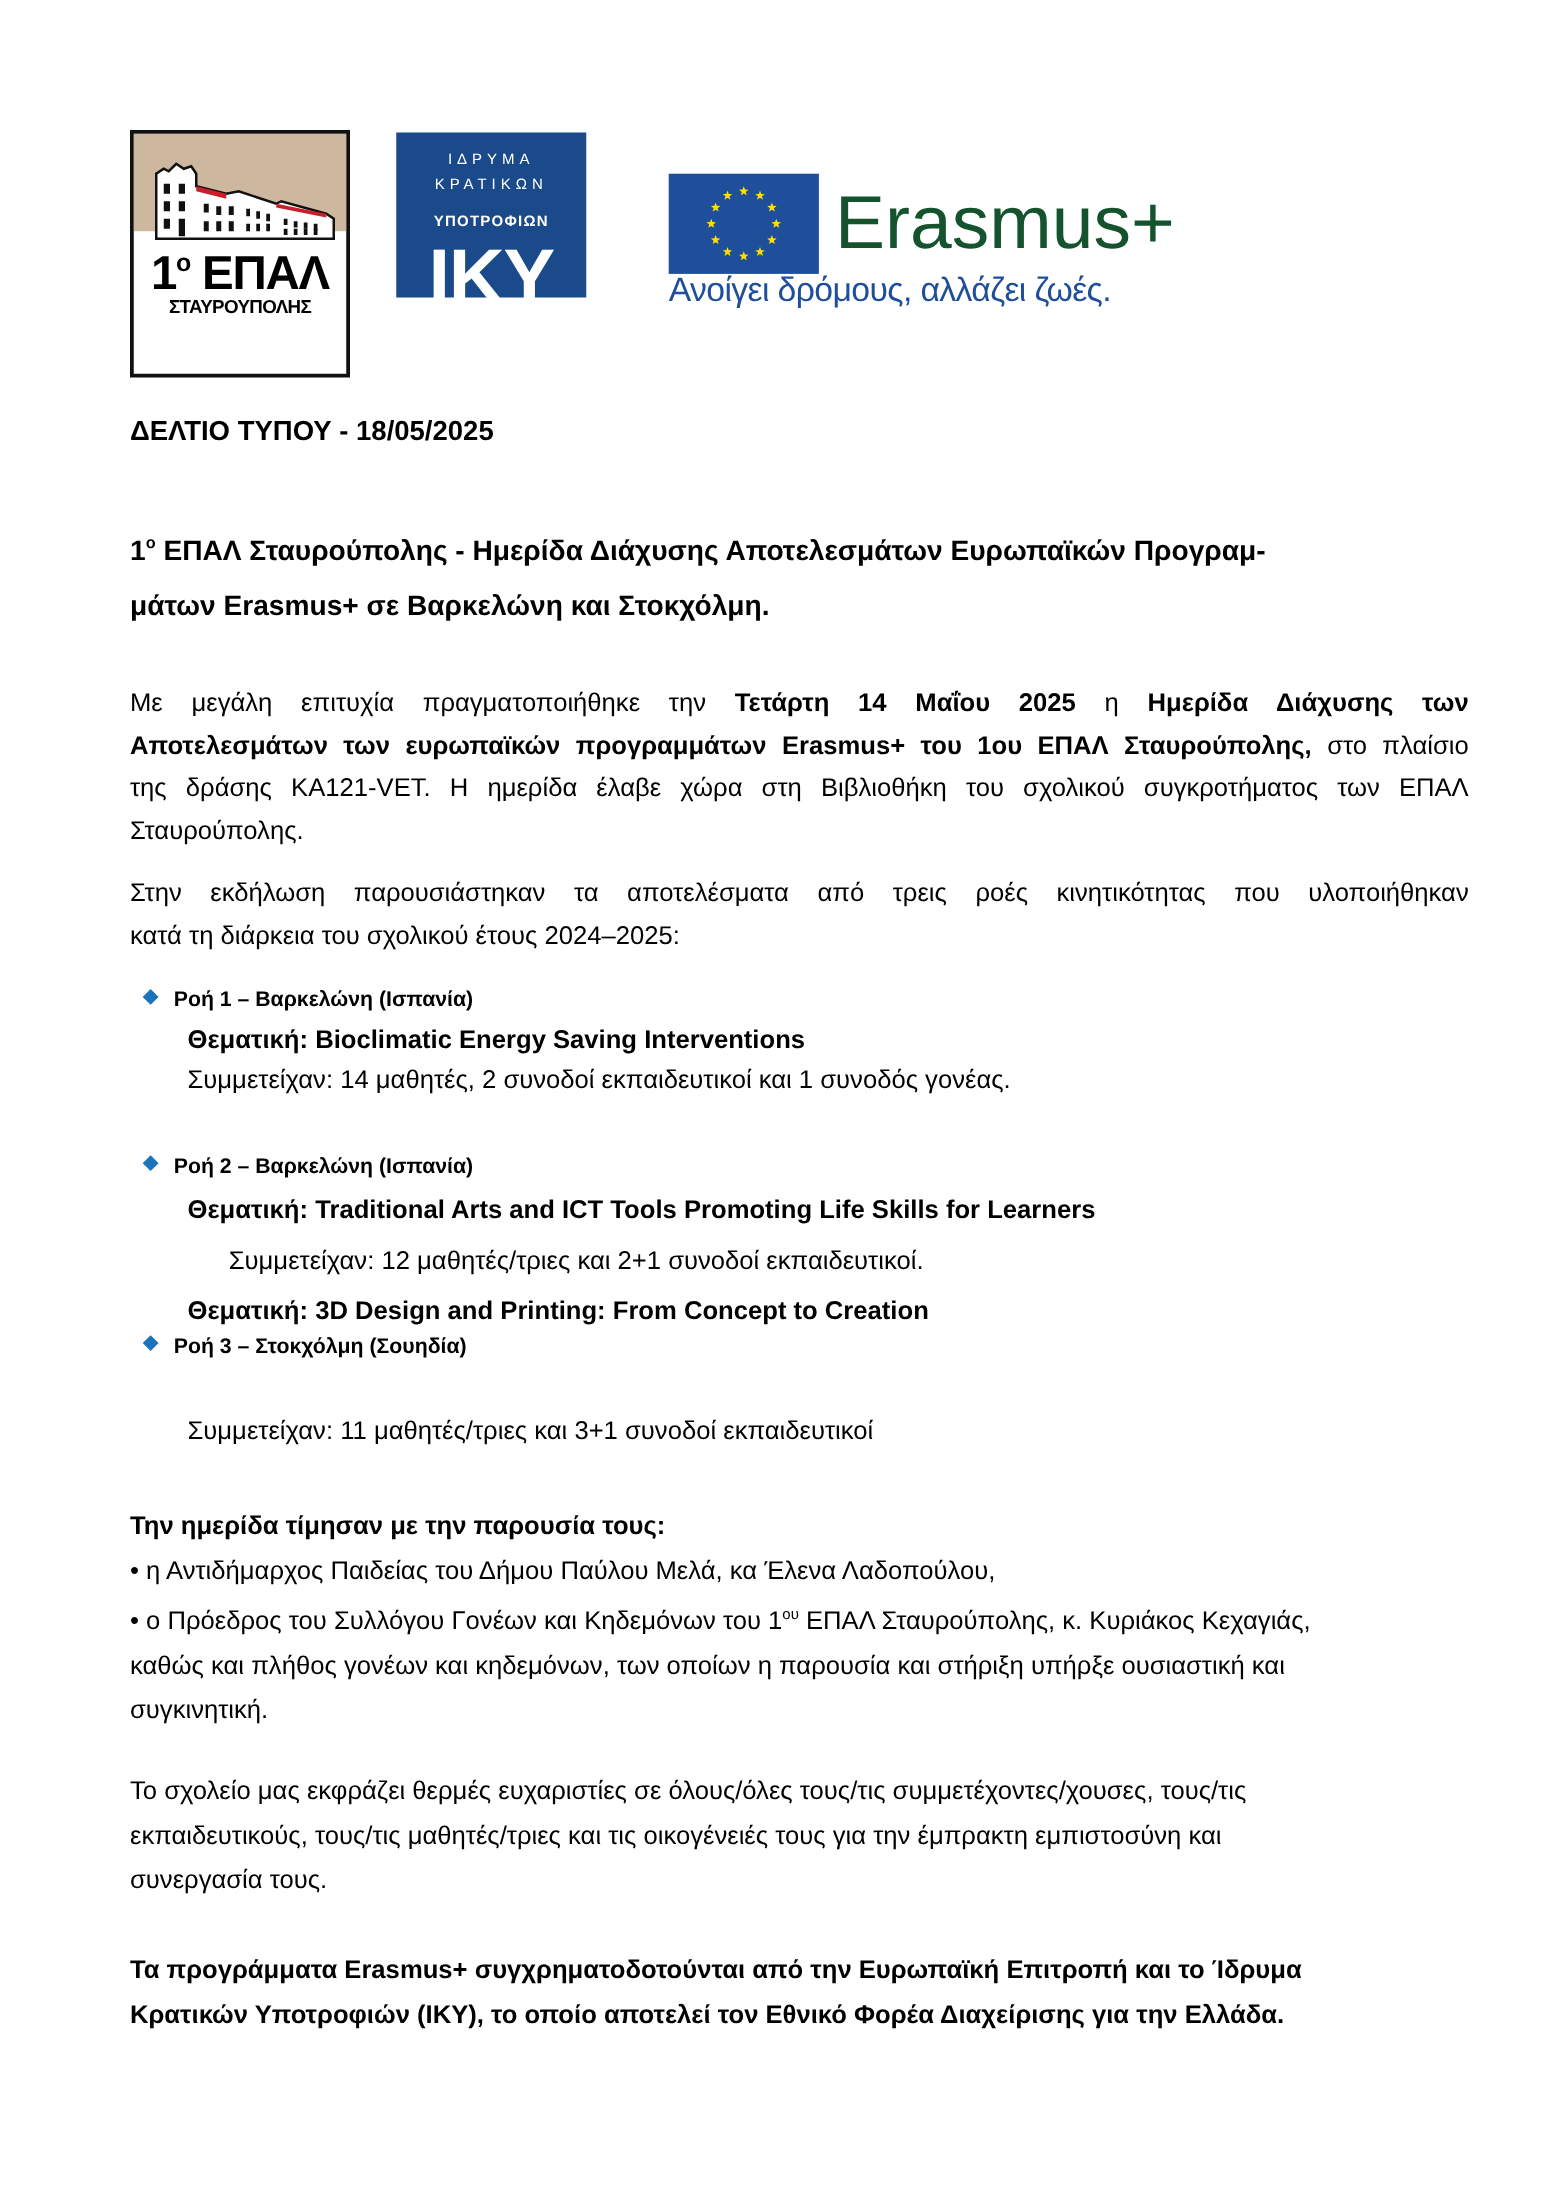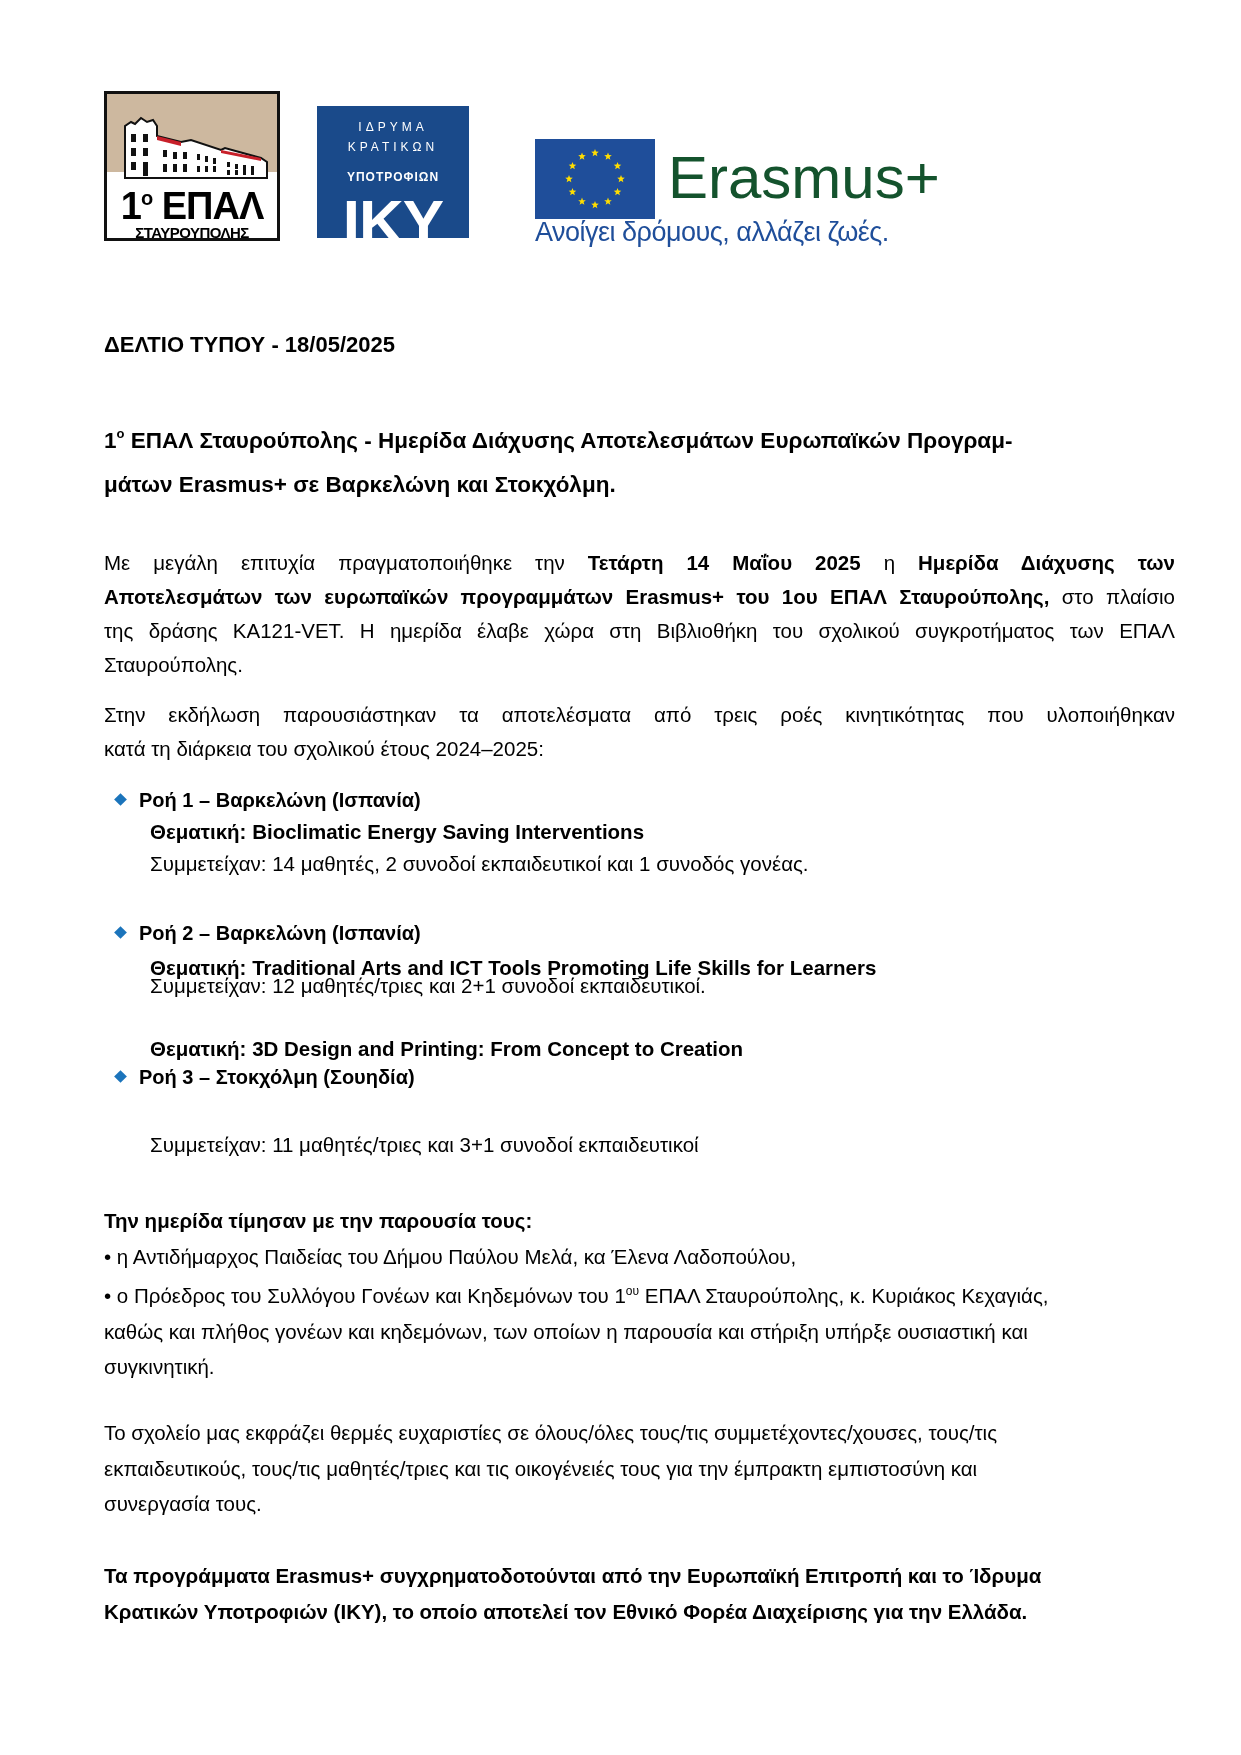--- a/index.html
+++ b/index.html
@@ -1,21 +1,21 @@
 <!DOCTYPE html>
 <html><head>
 <meta charset="utf-8">
 <style>
   html, body { margin:0; padding:0; background:#ffffff; }
   body { width:1241px; height:1755px; position:relative; overflow:hidden;
          font-family:"Liberation Sans", "DejaVu Sans", sans-serif; color:#000; }
   .abs { position:absolute; }
 
   
-  #logo-epal { left:104px; top:91px; width:176px; height:150px; border:3px solid #111; background:#fff; box-sizing:border-box; overflow:hidden; }
+  #logo-epal { left:104px; top:104px; width:176px; height:198px; border:3px solid #111; background:#fff; box-sizing:border-box; overflow:hidden; }
   #logo-epal .sky { position:absolute; left:0; top:0; width:100%; height:78px; background:#cdb89f; }
   #logo-epal svg.bld { position:absolute; left:14px; top:20px; }
   #logo-epal .t1 { position:absolute; left:0; width:100%; top:84px; text-align:center; font-weight:bold; font-size:38px; letter-spacing:-1px; line-height:40px; font-family:"Liberation Sans", sans-serif; }
   #logo-epal .t1 sup { font-size:20px; vertical-align:14px; }
   #logo-epal .t2 { position:absolute; left:0; width:100%; top:130px; text-align:center; font-weight:bold; font-size:15px; letter-spacing:-0.5px; font-family:"Liberation Sans", sans-serif; }
 
   #logo-iky { left:317px; top:106px; width:152px; height:132px; background:#1a4a8a; color:#fff; }
   #logo-iky .l { position:absolute; left:0; width:100%; text-align:center; font-size:12px; letter-spacing:4px; font-family:"Liberation Sans", sans-serif; }
   #logo-iky .big { position:absolute; left:0; width:100%; top:84px; text-align:center; font-weight:bold; font-size:62px; line-height:64px; letter-spacing:-1px; font-family:"Liberation Sans", sans-serif; }
 
@@ -24,21 +24,21 @@
   #erasmus-tag { left:535px; top:217px; font-size:27px; color:#1f4e9a; font-family:"Liberation Sans", sans-serif; letter-spacing:-0.5px; }
 
   
   .txt { position:absolute; left:104px; width:1071px; font-size:20.5px; line-height:34px; }
   .bold { font-weight:bold; }
   .just { text-align:justify; text-align-last:justify; }
   .h-date { top:328px; font-size:22px; font-weight:bold; }
   .h-title { top:412px; font-size:22.5px; font-weight:bold; line-height:44px; }
   .h-title sup { font-size:13px; vertical-align:10px; }
 
-  .bullet-row { position:absolute; left:116px; font-size:20px; line-height:34px; }
+  .bullet-row { position:absolute; left:116px; font-size:17px; line-height:34px; }
   .diamond { display:inline-block; width:9px; height:9px; background:#1b74bb; transform:rotate(45deg); margin-right:14px; position:relative; top:-3px; }
   .sub { position:absolute; left:150px; font-size:20.5px; line-height:34px; }
   sup.s { font-size:12px; vertical-align:8px; }
 </style>
 </head>
 <body>
 
 <div id="logo-epal" class="abs">
   <div class="sky"></div>
   <svg class="bld" width="150" height="66" viewBox="0 0 150 66">
@@ -122,21 +122,21 @@
   <div class="just">Στην εκδήλωση παρουσιάστηκαν τα αποτελέσματα από τρεις ροές κινητικότητας που υλοποιήθηκαν</div>
   <div>κατά τη διάρκεια του σχολικού έτους 2024–2025:</div>
 </div>
 
 <div class="bullet-row bold" style="top:783px;"><span class="diamond"></span><span>Ροή 1 – Βαρκελώνη (Ισπανία)</span></div>
 <div class="sub" style="top:815px;"><span class="bold">Θεματική:</span><span class="bold"> Bioclimatic Energy Saving Interventions</span></div>
 <div class="sub" style="top:847px;">Συμμετείχαν: 14 μαθητές, 2 συνοδοί εκπαιδευτικοί και 1 συνοδός γονέας.</div>
 
 <div class="bullet-row bold" style="top:916px;"><span class="diamond"></span><span>Ροή 2 – Βαρκελώνη (Ισπανία)</span></div>
 <div class="sub" style="top:951px;"><span class="bold">Θεματική:</span><span class="bold"> Traditional Arts and ICT Tools Promoting Life Skills for Learners</span></div>
-<div class="sub" style="top:969px;">Συμμετείχαν: 12 μαθητές/τριες και 2+1 συνοδοί εκπαιδευτικοί.</div>
+<div class="sub" style="top:992px;margin-left:33px;">Συμμετείχαν: 12 μαθητές/τριες και 2+1 συνοδοί εκπαιδευτικοί.</div>
 
 <div class="bullet-row bold" style="top:1060px;"><span class="diamond"></span><span>Ροή 3 – Στοκχόλμη (Σουηδία)</span></div>
 <div class="sub" style="top:1032px;"><span class="bold">Θεματική:</span><span class="bold"> 3D Design and Printing: From Concept to Creation</span></div>
 <div class="sub" style="top:1128px;">Συμμετείχαν: 11 μαθητές/τριες και 3+1 συνοδοί εκπαιδευτικοί</div>
 
 <div class="txt" style="top:1203px; line-height:35.5px;">
   <div class="bold">Την ημερίδα τίμησαν με την παρουσία τους:</div>
   <div>• η Αντιδήμαρχος Παιδείας του Δήμου Παύλου Μελά, κα Έλενα Λαδοπούλου,</div>
   <div><span>• ο Πρόεδρος του Συλλόγου Γονέων και Κηδεμόνων του 1</span><sup class="s">ου</sup><span> ΕΠΑΛ Σταυρούπολης, κ. Κυριάκος Κεχαγιάς,</span></div>
   <div>καθώς και πλήθος γονέων και κηδεμόνων, των οποίων η παρουσία και στήριξη υπήρξε ουσιαστική και</div>

